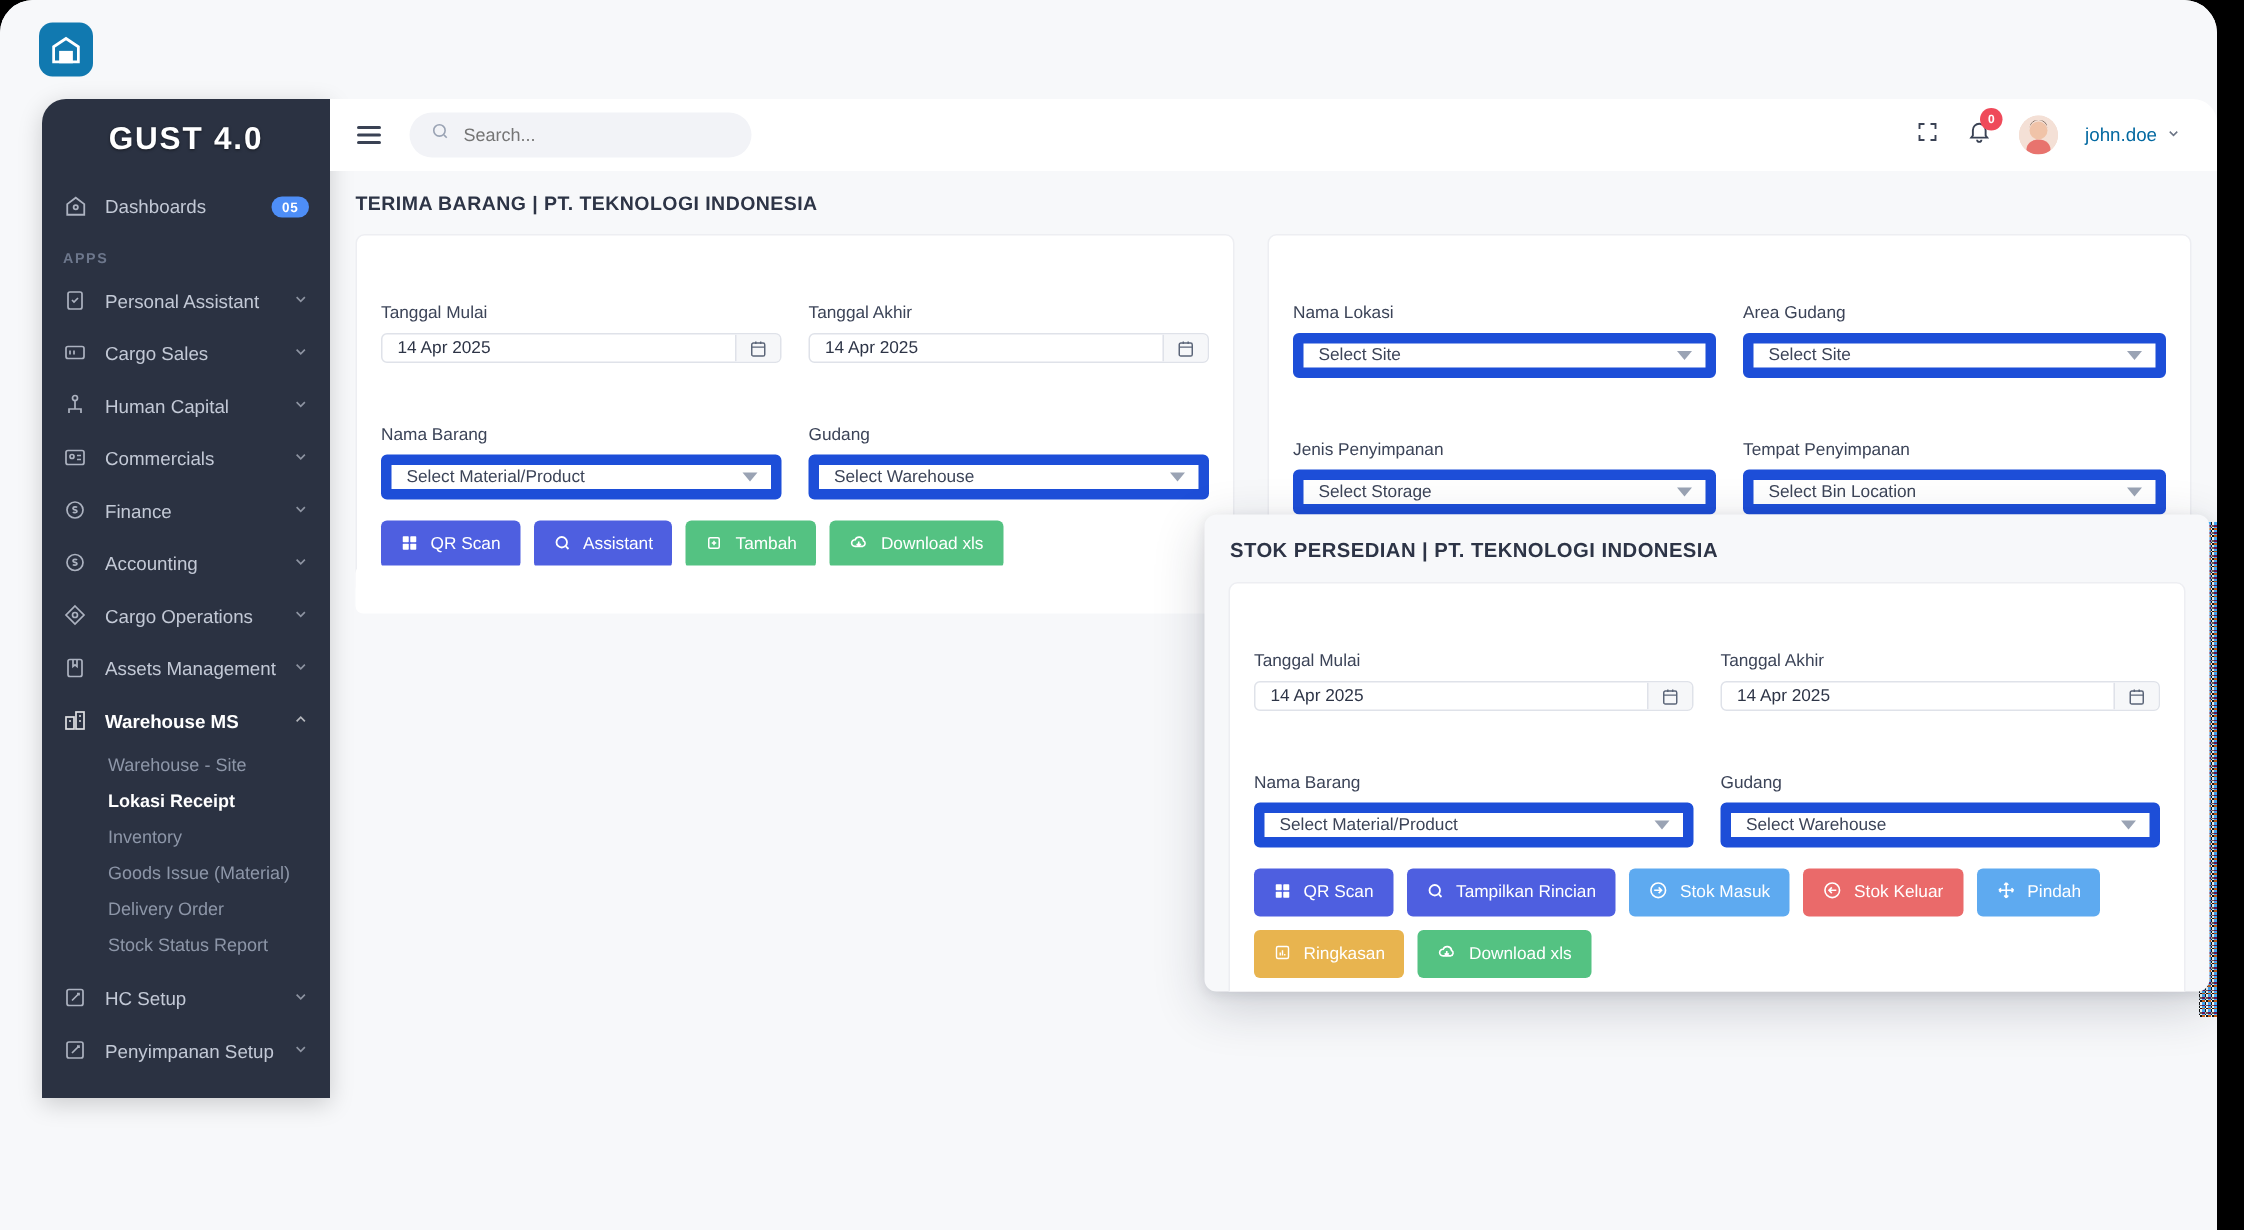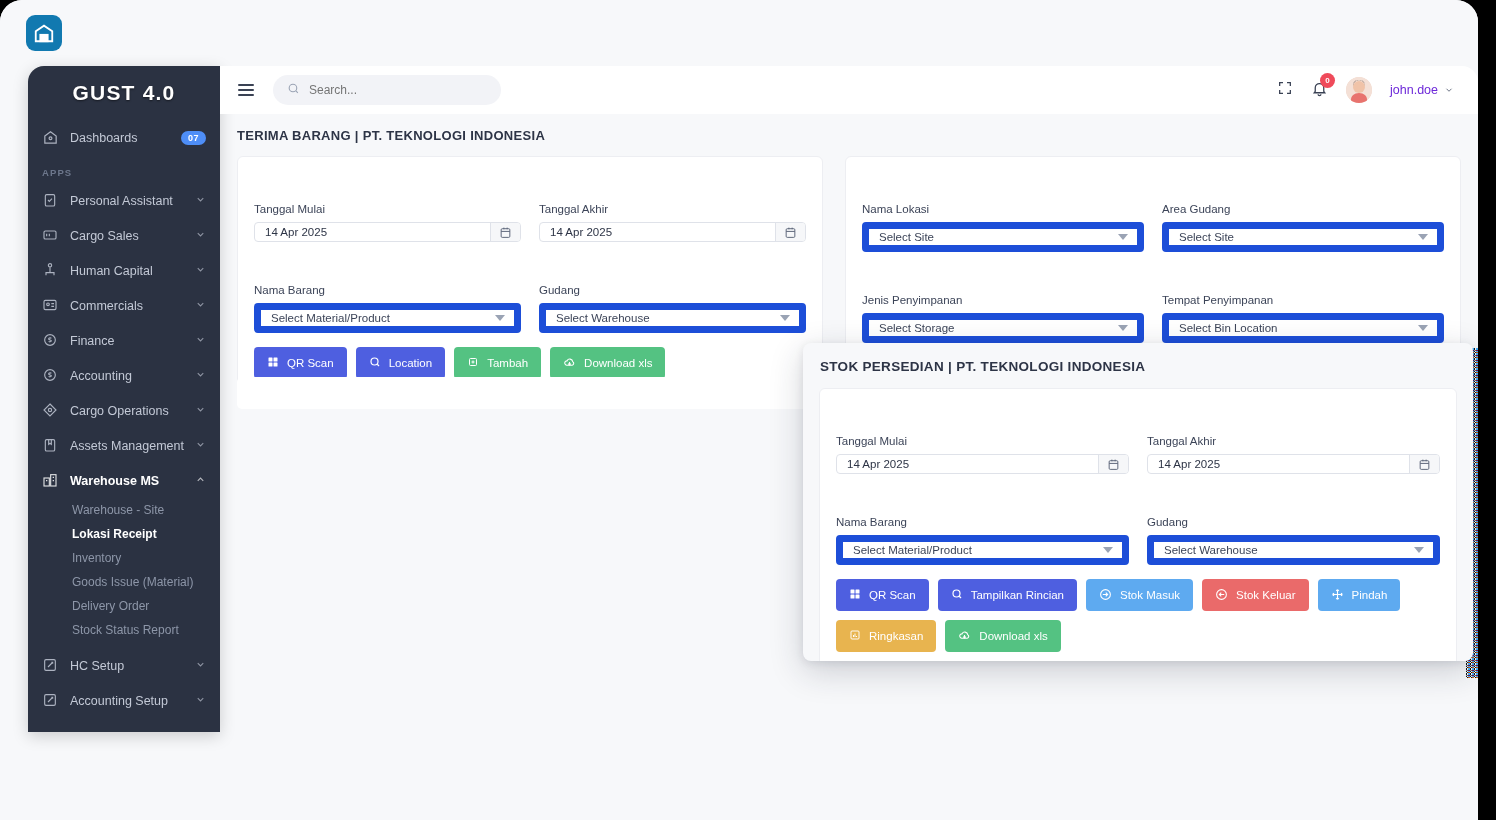--- a/index.html
+++ b/index.html
@@ -96,21 +96,21 @@
   .bell-wrap { position: relative; cursor: pointer; }
   .bell-badge {
     position: absolute; top: -7px; right: -7px; background: #ef4a5a; color: #fff;
     font-size: 8px; font-weight: 700; border-radius: 50%; width: 15px; height: 15px;
     display: flex; align-items: center; justify-content: center;
   }
   .avatar {
     width: 26px; height: 26px; border-radius: 50%; overflow: hidden;
     background: #f0d8cc; display:flex; align-items:flex-end; justify-content:center;
   }
-  .uname { font-size: 12.5px; color: #6d28d9; }
+  .uname { font-size: 12.5px; color: #0369a1; }
 
   
   .content { position: absolute; left: 220px; top: 114px; width: 1258px; height: 618px; }
   .panel-title {
     font-size: 13px; font-weight: 700; color: #2d3446; letter-spacing: .3px;
     padding: 14px 0 14px 17px;
   }
   .card {
     background: #fff; border-radius: 6px; border: 1px solid #edeef2;
   }
@@ -178,21 +178,21 @@
       <div class="sb-logo">GUST 4.0</div>
 
       <div class="sb-item">
         <span class="ic">
           <svg width="17" height="17" viewBox="0 0 24 24" fill="none" stroke="#c3c9d6" stroke-width="1.7">
             <path d="M4 10l8-6 8 6v10H4z"></path>
               <circle cx="12" cy="13" r="2"></circle>
             </svg>
         </span>
         <span class="lbl">Dashboards</span>
-        <span class="sb-badge">07</span>
+        <span class="sb-badge">05</span>
       </div>
 
       <div class="sb-section">APPS</div>
 
       <div class="sb-item">
         <span class="ic">
           <svg width="16" height="16" viewBox="0 0 24 24" fill="none" stroke="#c3c9d6" stroke-width="1.7">
               <rect x="5" y="4" width="14" height="17" rx="2"></rect>
               <path d="M9 12l2 2 4-4"></path>
             </svg>
@@ -339,21 +339,21 @@
             </svg></span>
       </div>
 
       <div class="sb-item">
         <span class="ic">
           <svg width="16" height="16" viewBox="0 0 24 24" fill="none" stroke="#c3c9d6" stroke-width="1.7">
               <rect x="4" y="4" width="16" height="16" rx="2"></rect>
               <path d="M9 15l6-6M14 8h2v2"></path>
             </svg>
         </span>
-        <span class="lbl">Accounting Setup</span>
+        <span class="lbl">Penyimpanan Setup</span>
         <span class="sb-chev">
           <svg width="11" height="11" viewBox="0 0 24 24" fill="none" stroke="#c3c9d6" stroke-width="2.4">
               <path d="M6 9l6 6 6-6"></path>
             </svg></span>
       </div>
     </div>
 
     <div class="topbar">
       <div class="hamburger">
           <i></i>
@@ -454,21 +454,21 @@
                     <rect x="3" y="13" width="8" height="8" rx="1"></rect>
                     <rect x="13" y="13" width="8" height="8" rx="1"></rect>
                   </svg></span>
               <span>QR Scan</span>
             </button>
             <button class="btn" style="background:#4e5fe0">
               <span><svg width="12" height="12" viewBox="0 0 24 24" fill="none" stroke="#fff" stroke-width="2.4">
                     <circle cx="11" cy="11" r="7"></circle>
                     <path d="M20 20l-3.5-3.5"></path>
                   </svg></span>
-              <span>Location</span>
+              <span>Assistant</span>
             </button>
             <button class="btn" style="background:#54c282">
               <span><svg width="12" height="12" viewBox="0 0 24 24" fill="none" stroke="#fff" stroke-width="2">
                     <rect x="5" y="5" width="14" height="14" rx="2"></rect>
                     <path d="M12 9v6M9 12h6"></path>
                   </svg></span>
               <span>Tambah</span>
             </button>
             <button class="btn" style="background:#54c282">
               <span><svg width="13" height="13" viewBox="0 0 24 24" fill="none" stroke="#fff" stroke-width="2">

